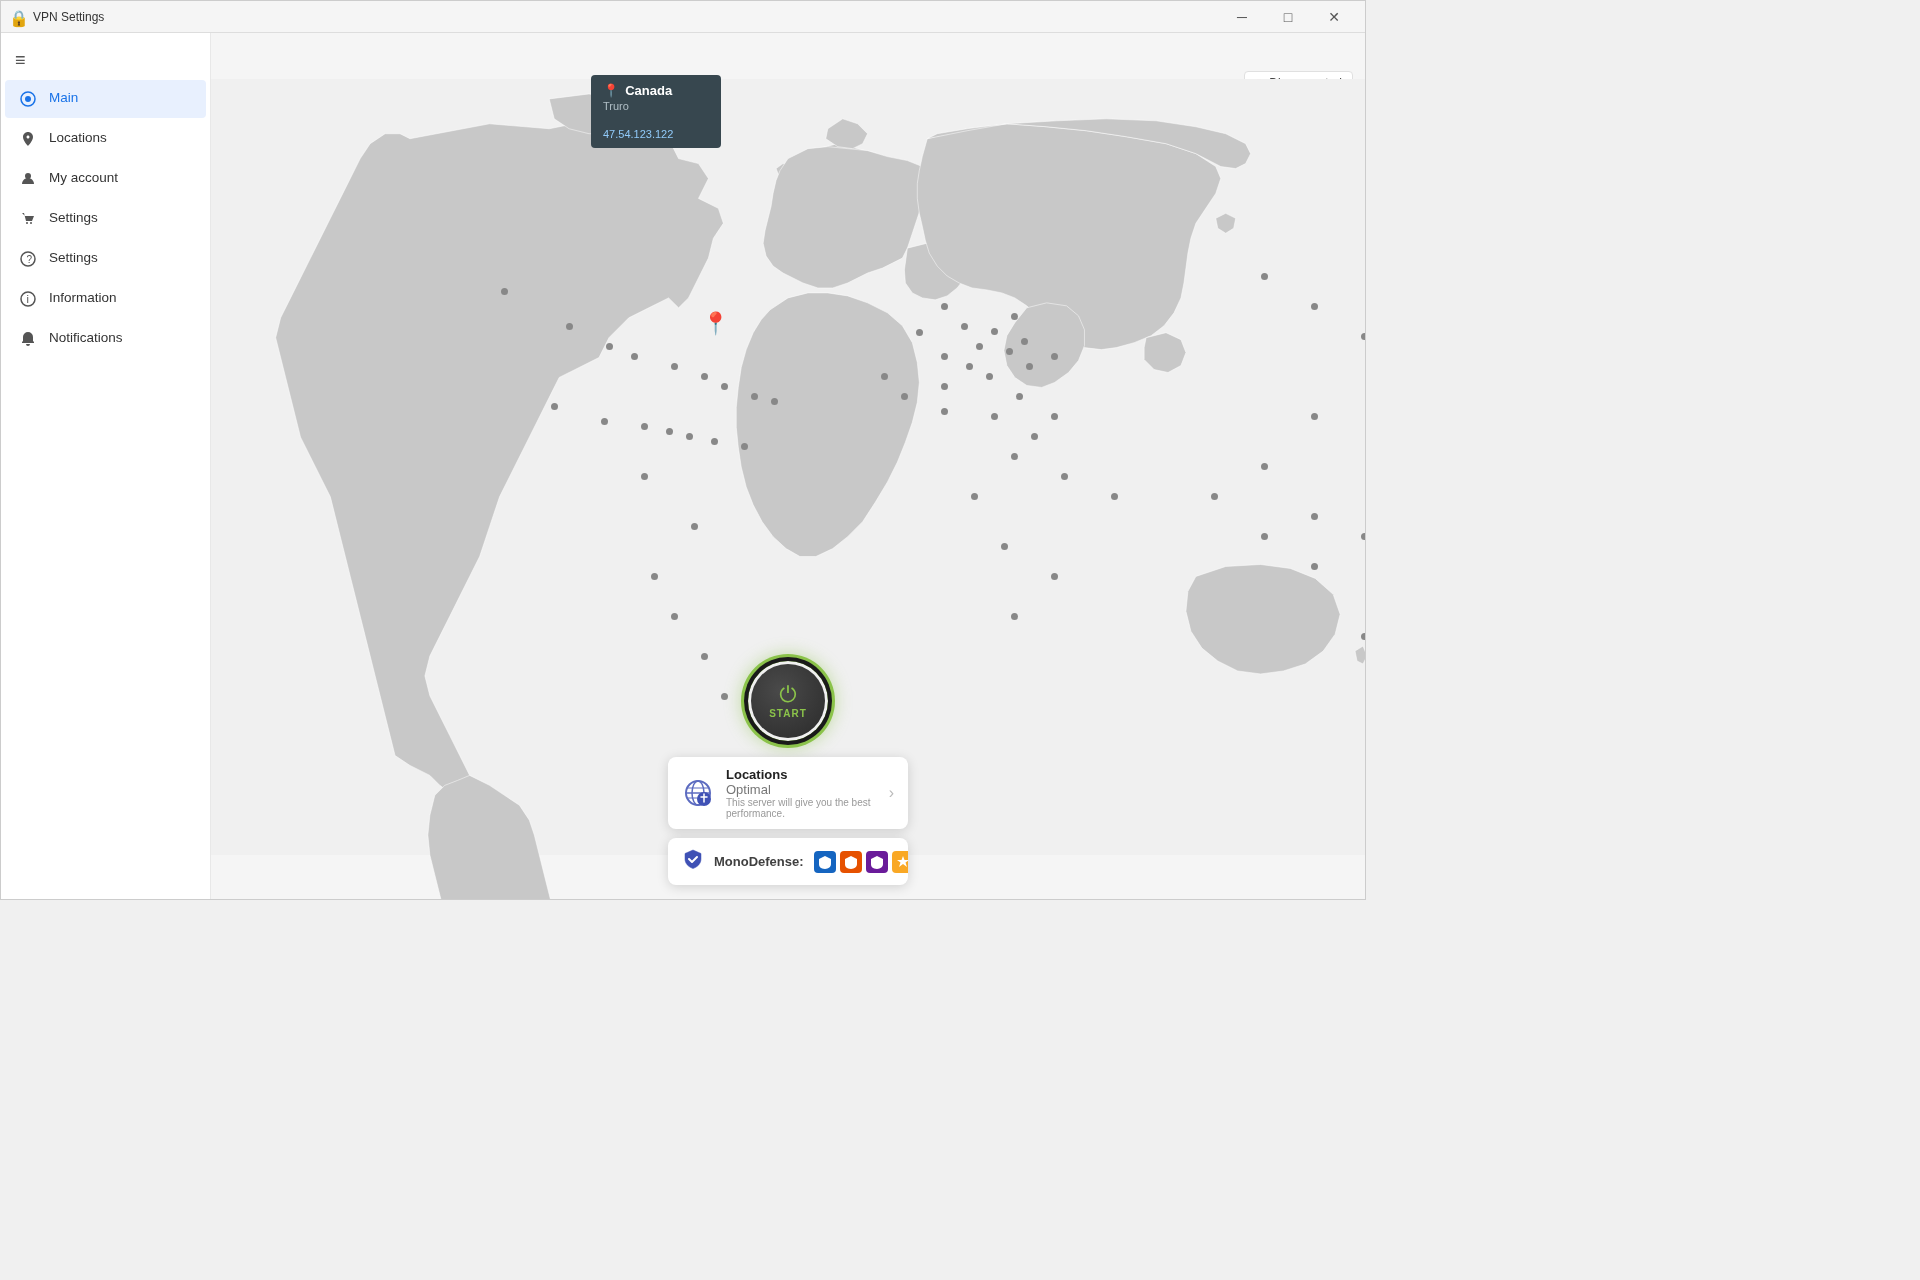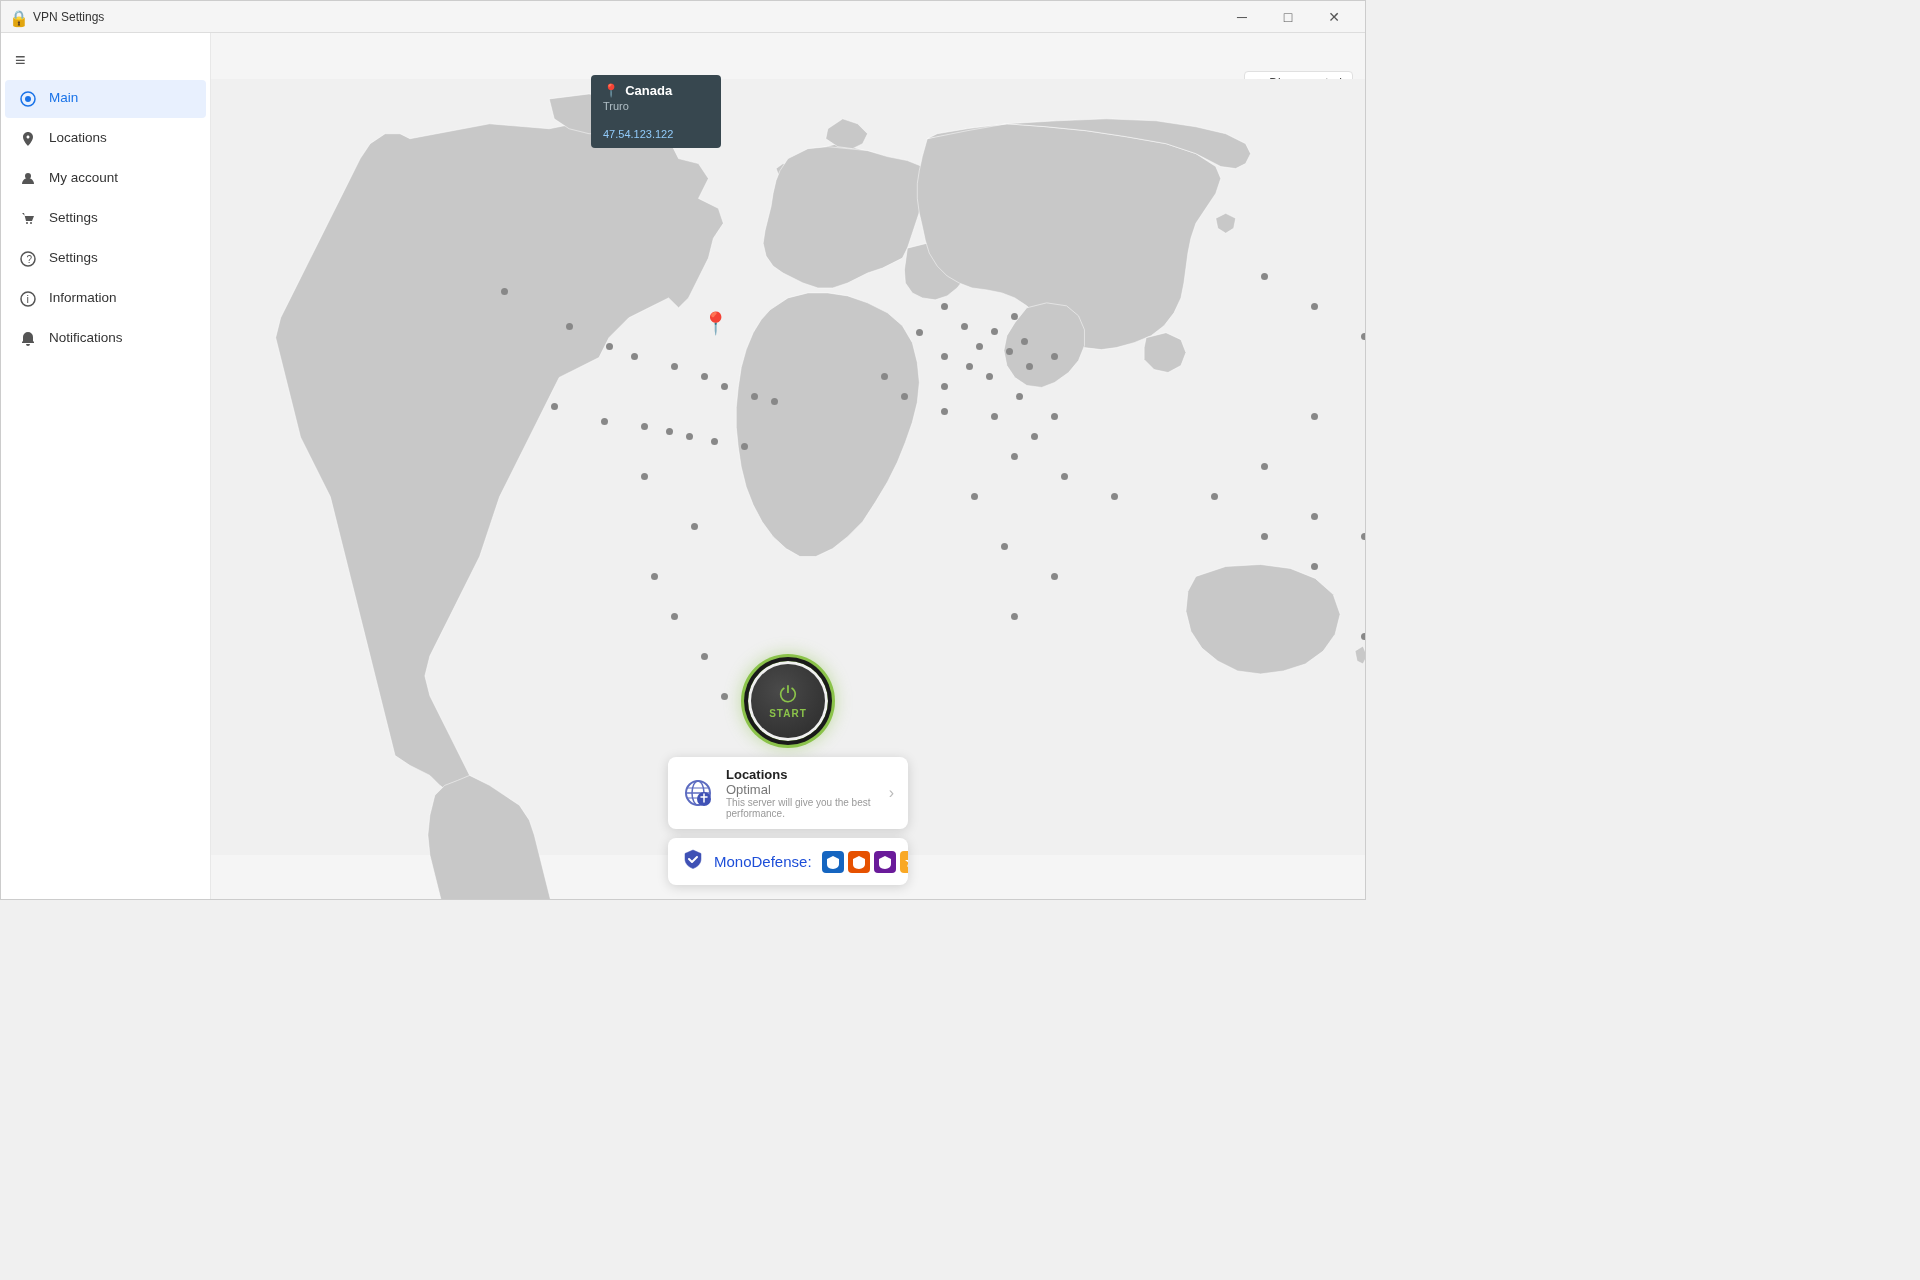--- a/index.html
+++ b/index.html
@@ -303,23 +303,23 @@
       display: flex;
       align-items: center;
       padding: 10px 14px;
       gap: 10px;
       cursor: pointer;
     }
     .monodefense-shield {
       font-size: 18px;
     }
     .monodefense-title {
-      font-size: 15px;
-      font-weight: 400;
-      color: #1d4ed8;
+      font-size: 13px;
+      font-weight: 700;
+      color: #404040;
       flex: 1;
     }
     .monodefense-icons {
       display: flex;
       gap: 4px;
       align-items: center;
     }
     .md-icon {
       width: 22px;
       height: 22px;

